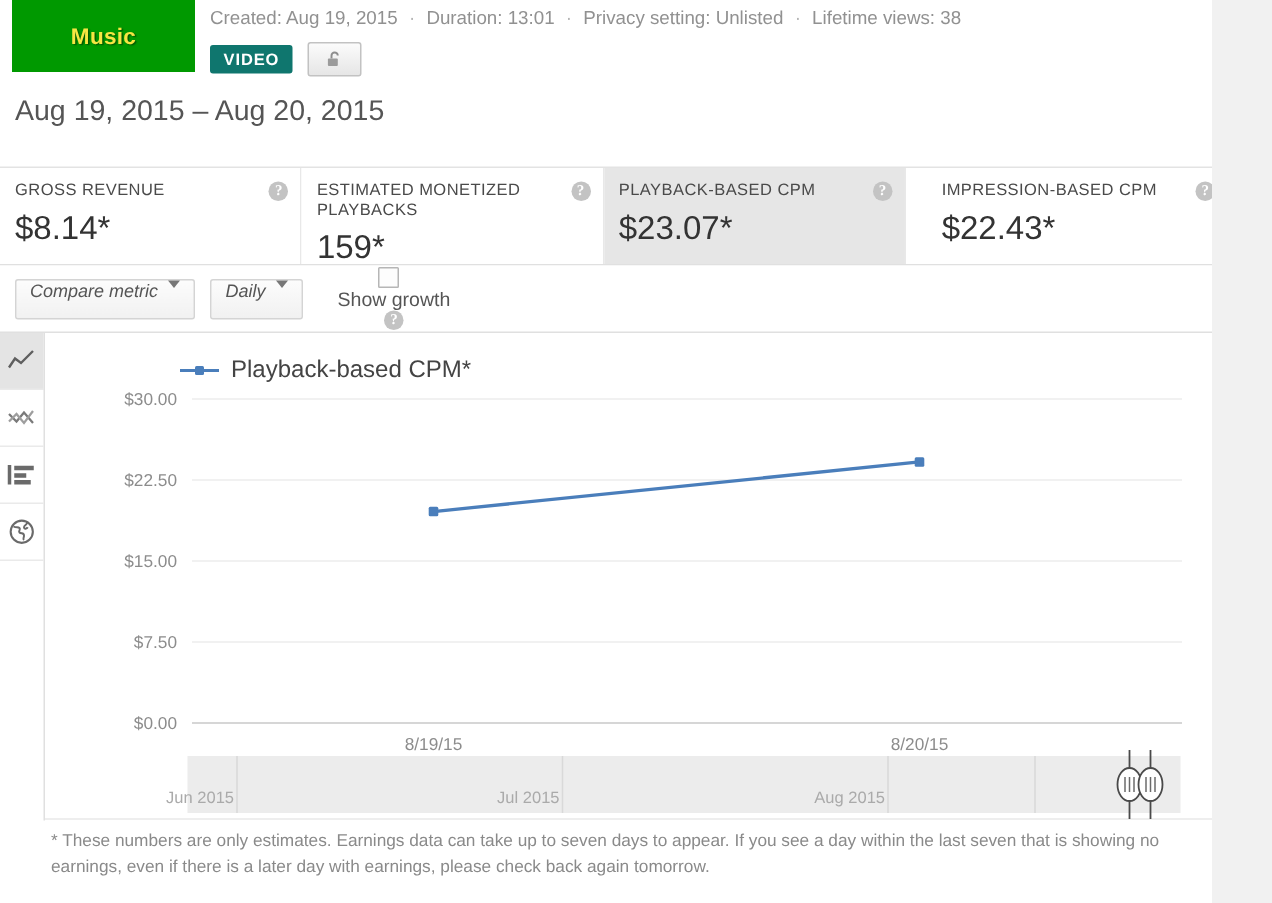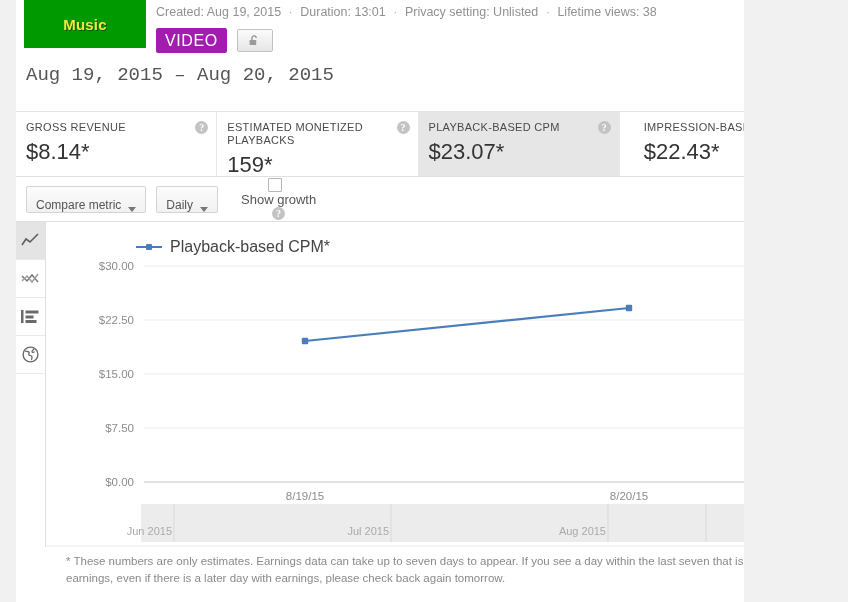--- a/index.html
+++ b/index.html
@@ -4,25 +4,24 @@
 <style>
   html, body {
     margin: 0;
     padding: 0;
     background: #f1f1f1;
     font-family: "Liberation Sans", sans-serif;
     -webkit-font-smoothing: antialiased;
   }
   #page {
     position: relative;
-    width: 728px;
+    width: 808px;
     height: 602px;
     overflow: hidden;
     background: #f1f1f1;
-    margin-left: 16px;
   }
   #content {
     position: absolute;
     left: 0; top: 0;
     width: 818px;
     height: 602px;
     background: #ffffff;
     box-sizing: border-box;
   }
 
@@ -56,24 +55,24 @@
     white-space: nowrap;
   }
   .meta-line .sep { padding: 0 4px; color: #b4b4b4; }
   .badge-row {
     position: absolute;
     left: 140px; top: 28px;
     display: flex;
     align-items: center;
   }
   .video-badge {
-    background: #a21caf;
+    background: #0f766e;
     color: #ffffff;
-    font-size: 16px;
-    font-weight: normal;
+    font-size: 11px;
+    font-weight: bold;
     letter-spacing: .6px;
     padding: 4px 9px 3px;
     border-radius: 2px;
   }
   .lock-btn {
     margin-left: 10px;
     width: 34px; height: 21px;
     background: linear-gradient(#fbfbfb, #e6e6e6);
     border: 1px solid #c2c2c2;
     border-radius: 2px;
@@ -82,21 +81,20 @@
     justify-content: center;
     cursor: pointer;
   }
 
   
   .date-range {
     font-size: 19px;
     color: #555555;
     padding: 12px 0 0 10px;
     font-weight: 400;
-    font-family: Liberation Mono, monospace;
   }
 
   
   .cards {
     position: absolute;
     left: 0; top: 111px;
     width: 818px;
     height: 66px;
     display: flex;
     border-top: 1px solid #e3e3e3;
@@ -162,24 +160,25 @@
     background: #ffffff;
   }
   .btn {
     height: 27px;
     background: linear-gradient(#fcfcfc, #f1f1f1);
     border: 1px solid #d4d4d4;
     border-radius: 2px;
     font-size: 12px;
     color: #555555;
     display: flex;
-    align-items: flex-end;
+    align-items: flex-start;
     padding: 0 9px;
     cursor: pointer;
     box-sizing: border-box;
+    font-style: italic;
   }
   .btn .caret {
     margin-left: 7px;
     width: 0; height: 0;
     border-left: 4px solid transparent;
     border-right: 4px solid transparent;
     border-top: 5px solid #777777;
   }
   .growth-wrap {
     display: flex;
@@ -261,21 +260,21 @@
     background: #4a7ebb;
     border-radius: 1px;
   }
   .legend-text {
     font-size: 16px;
     color: #444444;
     margin-left: 8px;
   }
   .footnote {
     position: absolute;
-    left: 30px; top: 553px;
+    left: 14px; top: 553px;
     width: 760px;
     font-size: 11.5px;
     color: #8a8a8a;
     line-height: 17px;
     padding-left: 20px;
     box-sizing: border-box;
   }
   .scroll-track {
     position: absolute;
     right: 0; top: 0;

